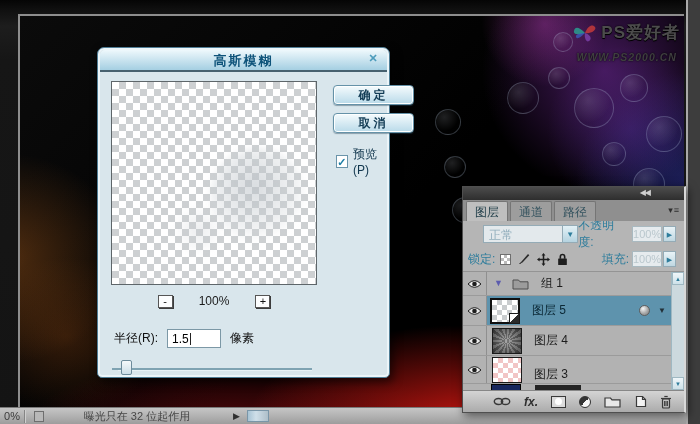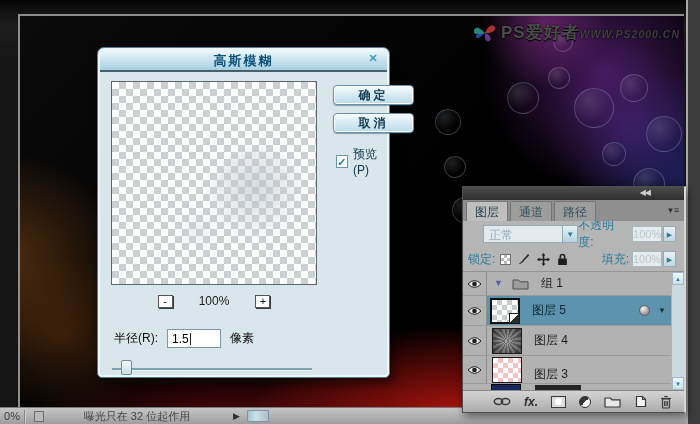--- a/index.html
+++ b/index.html
@@ -22,21 +22,21 @@
       radial-gradient(ellipse 170px 150px at -2% 62%, rgba(152,82,24,0.5), transparent 70%),
       radial-gradient(ellipse 130px 110px at 7% 82%, rgba(112,56,16,0.45), transparent 72%),
       linear-gradient(135deg,#0b0b0b,#000 55%);}
   .bubble{position:absolute;border-radius:50%;border:1px solid rgba(185,205,228,0.26);
     background:radial-gradient(circle at 35% 30%, rgba(225,232,242,0.14), transparent 62%);}
   .bubble.red{border-color:rgba(255,120,110,0.35);}
   .reddot{position:absolute;width:5px;height:5px;border-radius:50%;background:#ff3b22;
     box-shadow:0 0 9px 4px rgba(255,45,20,0.75);}
 
   
-  .watermark{position:absolute;right:4px;top:5px;display:flex;flex-direction:row;align-items:flex-start;}
+  .watermark{position:absolute;right:4px;top:5px;display:flex;flex-direction:column;align-items:center;}
   .wm-row{display:flex;align-items:center;gap:4px;}
   .wm-title{font-size:17px;font-weight:bold;letter-spacing:1px;color:#4c4c4c;
     text-shadow:0 0 2px #000,0 1px 0 #000;}
   .wm-site{font-size:10.5px;font-weight:bold;font-style:italic;letter-spacing:1px;color:#3f3f3f;
     text-shadow:0 0 2px #000;margin-top:7px;}
 
   
   .statusbar{position:absolute;left:0;top:407px;width:686px;height:17px;z-index:3;
     background:linear-gradient(#c6c6c6,#9d9d9d);border-top:1px solid #7a7a7a;
     display:flex;align-items:center;font-size:11px;color:#3c3c3c;}

